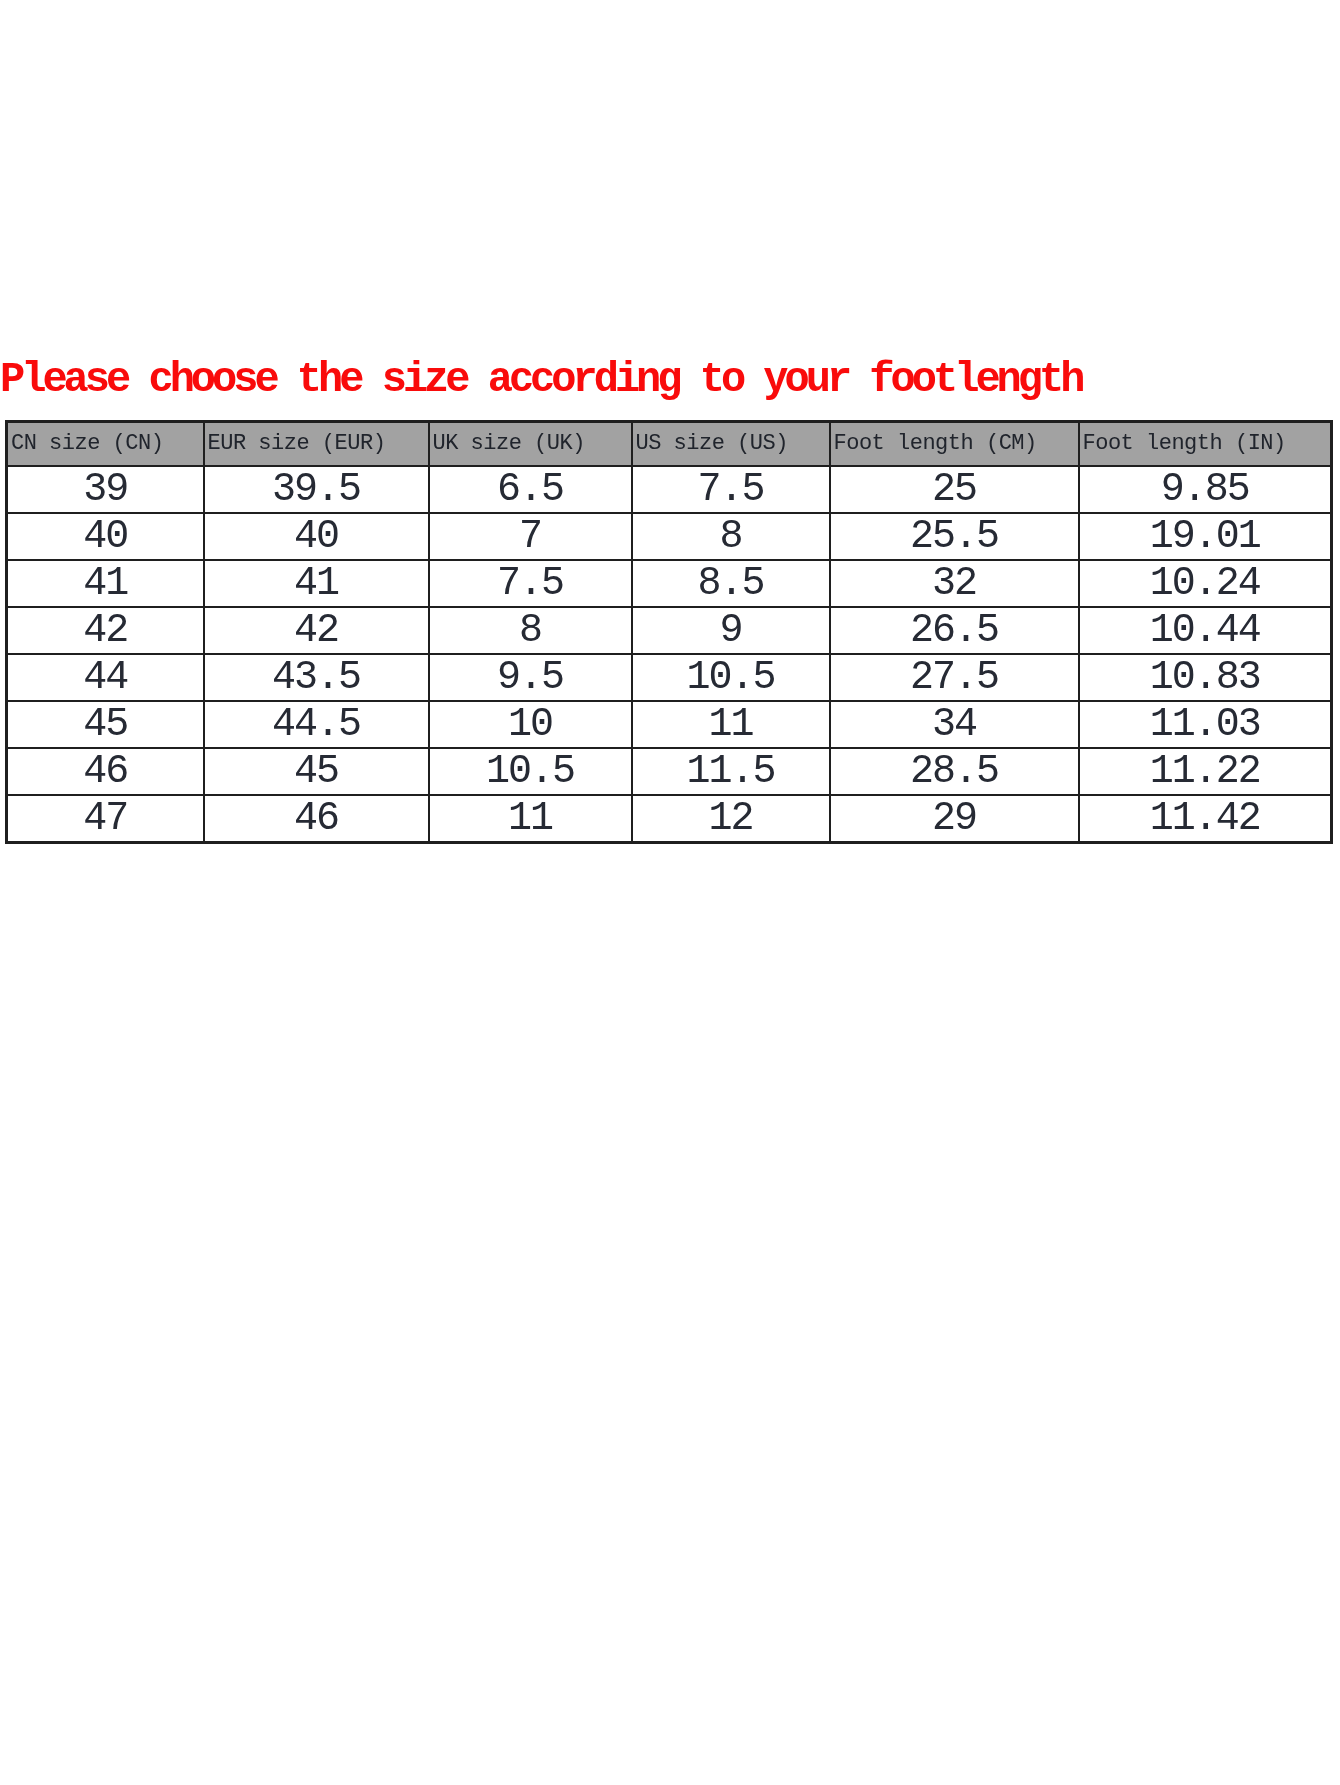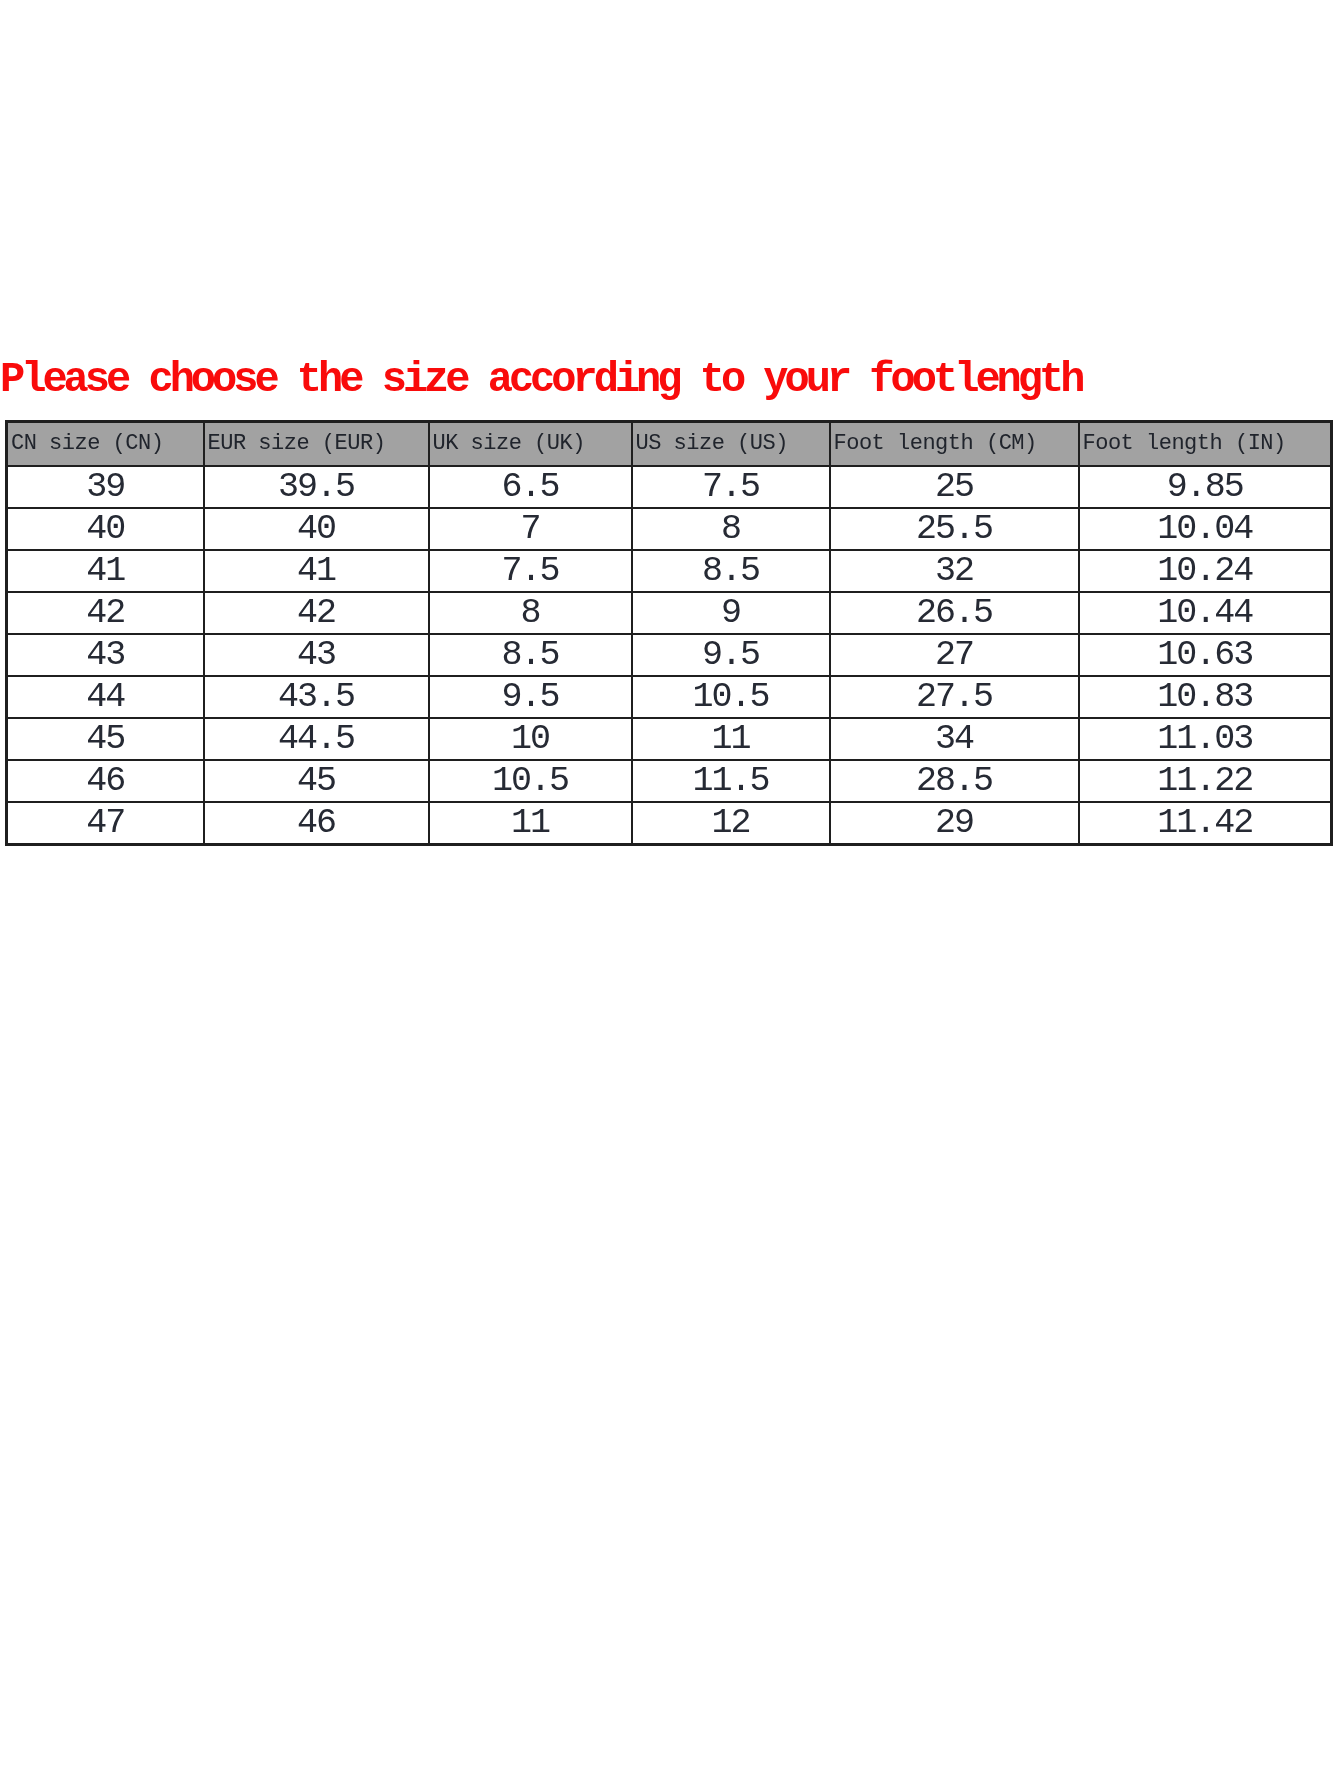--- a/index.html
+++ b/index.html
@@ -54,21 +54,21 @@
     font-weight:normal;
     font-size:22px;
     letter-spacing:-0.5px;
     text-align:left;
     padding:0 0 0 3px;
     vertical-align:middle;
   }
   .size-table td{
     height:37px;
     color:var(--cell-color);
-    font-size:35px;
+    font-size:40px;
     letter-spacing:-2px;
     text-align:center;
     padding:0;
     vertical-align:middle;
   }
 </style>
 </head>
 <body>
 
 <div class="canvas">
@@ -100,45 +100,37 @@
           <td>7.5</td>
           <td>25</td>
           <td>9.85</td>
         </tr>
         <tr>
           <td>40</td>
           <td>40</td>
           <td>7</td>
           <td>8</td>
           <td>25.5</td>
-          <td>10.04</td>
+          <td>19.01</td>
         </tr>
         <tr>
           <td>41</td>
           <td>41</td>
           <td>7.5</td>
           <td>8.5</td>
           <td>32</td>
           <td>10.24</td>
         </tr>
         <tr>
           <td>42</td>
           <td>42</td>
           <td>8</td>
           <td>9</td>
           <td>26.5</td>
           <td>10.44</td>
-        </tr>
-        <tr>
-          <td>43</td>
-          <td>43</td>
-          <td>8.5</td>
-          <td>9.5</td>
-          <td>27</td>
-          <td>10.63</td>
         </tr>
         <tr>
           <td>44</td>
           <td>43.5</td>
           <td>9.5</td>
           <td>10.5</td>
           <td>27.5</td>
           <td>10.83</td>
         </tr>
         <tr>

